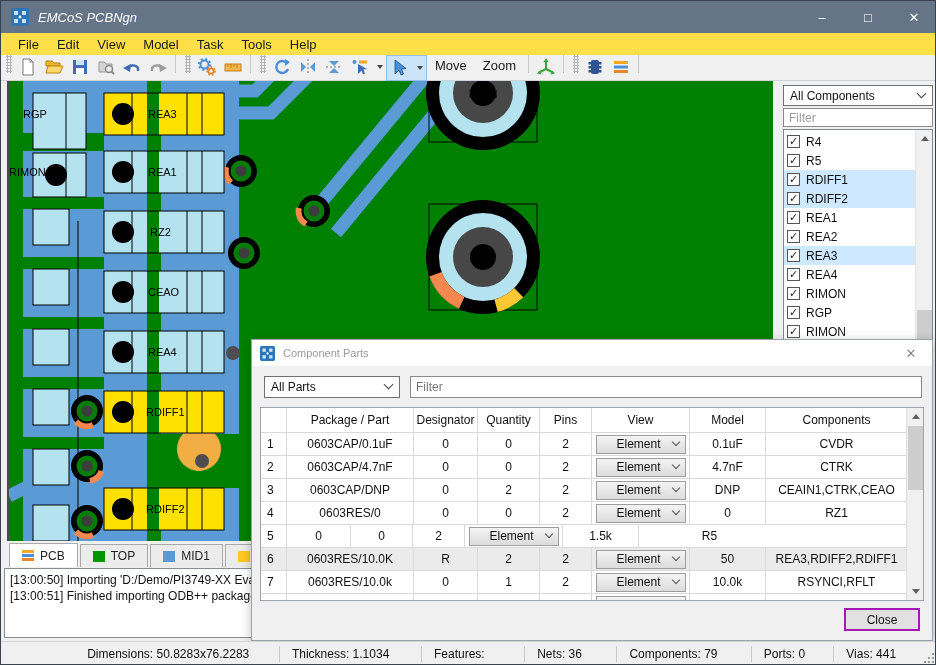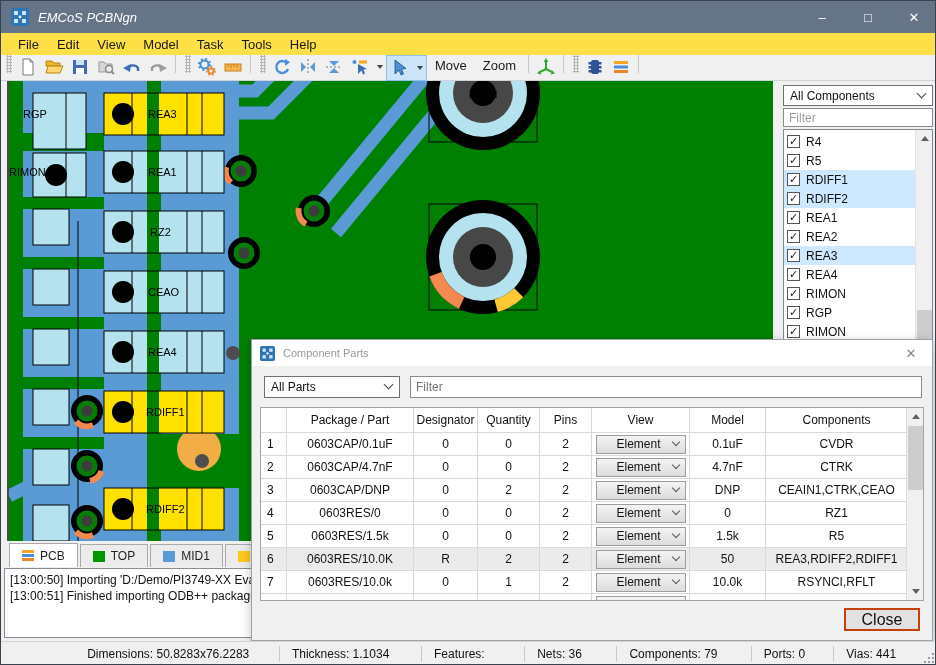--- a/index.html
+++ b/index.html
@@ -87,21 +87,21 @@
   .trow.selected .cell{background:#ebebeb;}
   .cell{border-right:1px solid #d9d9d9;display:flex;align-items:center;justify-content:center;font-size:12px;color:#111;overflow:hidden;white-space:nowrap;}
   .thead .cell{font-size:12px;color:#111;}
   .c0{width:26px;justify-content:flex-start;padding-left:6px;}
   .c1{width:127px;} .c2{width:64px;} .c3{width:62px;} .c4{width:52px;}
   .c5{width:98px;} .c6{width:76px;} .c7{width:141px;border-right:none;}
   .mini-combo{position:relative;width:90px;height:19px;background:linear-gradient(#f4f4f4,#dcdcdc);border:1px solid #9d9d9d;display:flex;align-items:center;font-size:12px;padding:0 20px;color:#111;}
   .mini-combo .chev{position:absolute;right:6px;top:50%;width:6px;height:6px;margin-top:-5px;border-right:1.4px solid #555;border-bottom:1.4px solid #555;transform:rotate(45deg);}
   .tvbar{position:absolute;right:0;top:0;bottom:0;width:17px;background:#f0f0f0;border-left:1px solid #dcdcdc;}
   .tv-thumb{position:absolute;left:1px;top:18px;width:15px;height:64px;background:#cdcdcd;}
-  .close-btn{position:absolute;right:12px;top:268px;width:76px;height:23px;background:#e1e1e1;border:2px solid #c2410c;font-size:16px;color:#111;display:flex;align-items:center;justify-content:center;}
+  .close-btn{position:absolute;right:12px;top:268px;width:76px;height:23px;background:#e1e1e1;border:2px solid #a21caf;font-size:12px;color:#111;display:flex;align-items:center;justify-content:center;}
 </style>
 </head>
 <body>
 
 <div id="app">
 
   <div class="titlebar">
     <svg class="appicon" width="18" height="18" viewBox="0 0 18 18">
         <rect width="18" height="18" rx="2" fill="#2e75b6"></rect>
         <rect x="3" y="3" width="4" height="4" fill="#cfe3f7"></rect>
@@ -690,21 +690,20 @@
                 <span>Element</span>
                 <span class="chev"></span>
               </span>
             </div>
             <div class="cell c6">0</div>
             <div class="cell c7">RZ1</div>
           </div>
 
           <div class="trow">
             <div class="cell c0">5</div>
-            <div class="cell c1">0603RES/1.5k</div>
             <div class="cell c2">0</div>
             <div class="cell c3">0</div>
             <div class="cell c4">2</div>
             <div class="cell c5">
               <span class="mini-combo">
                 <span>Element</span>
                 <span class="chev"></span>
               </span>
             </div>
             <div class="cell c6">1.5k</div>

